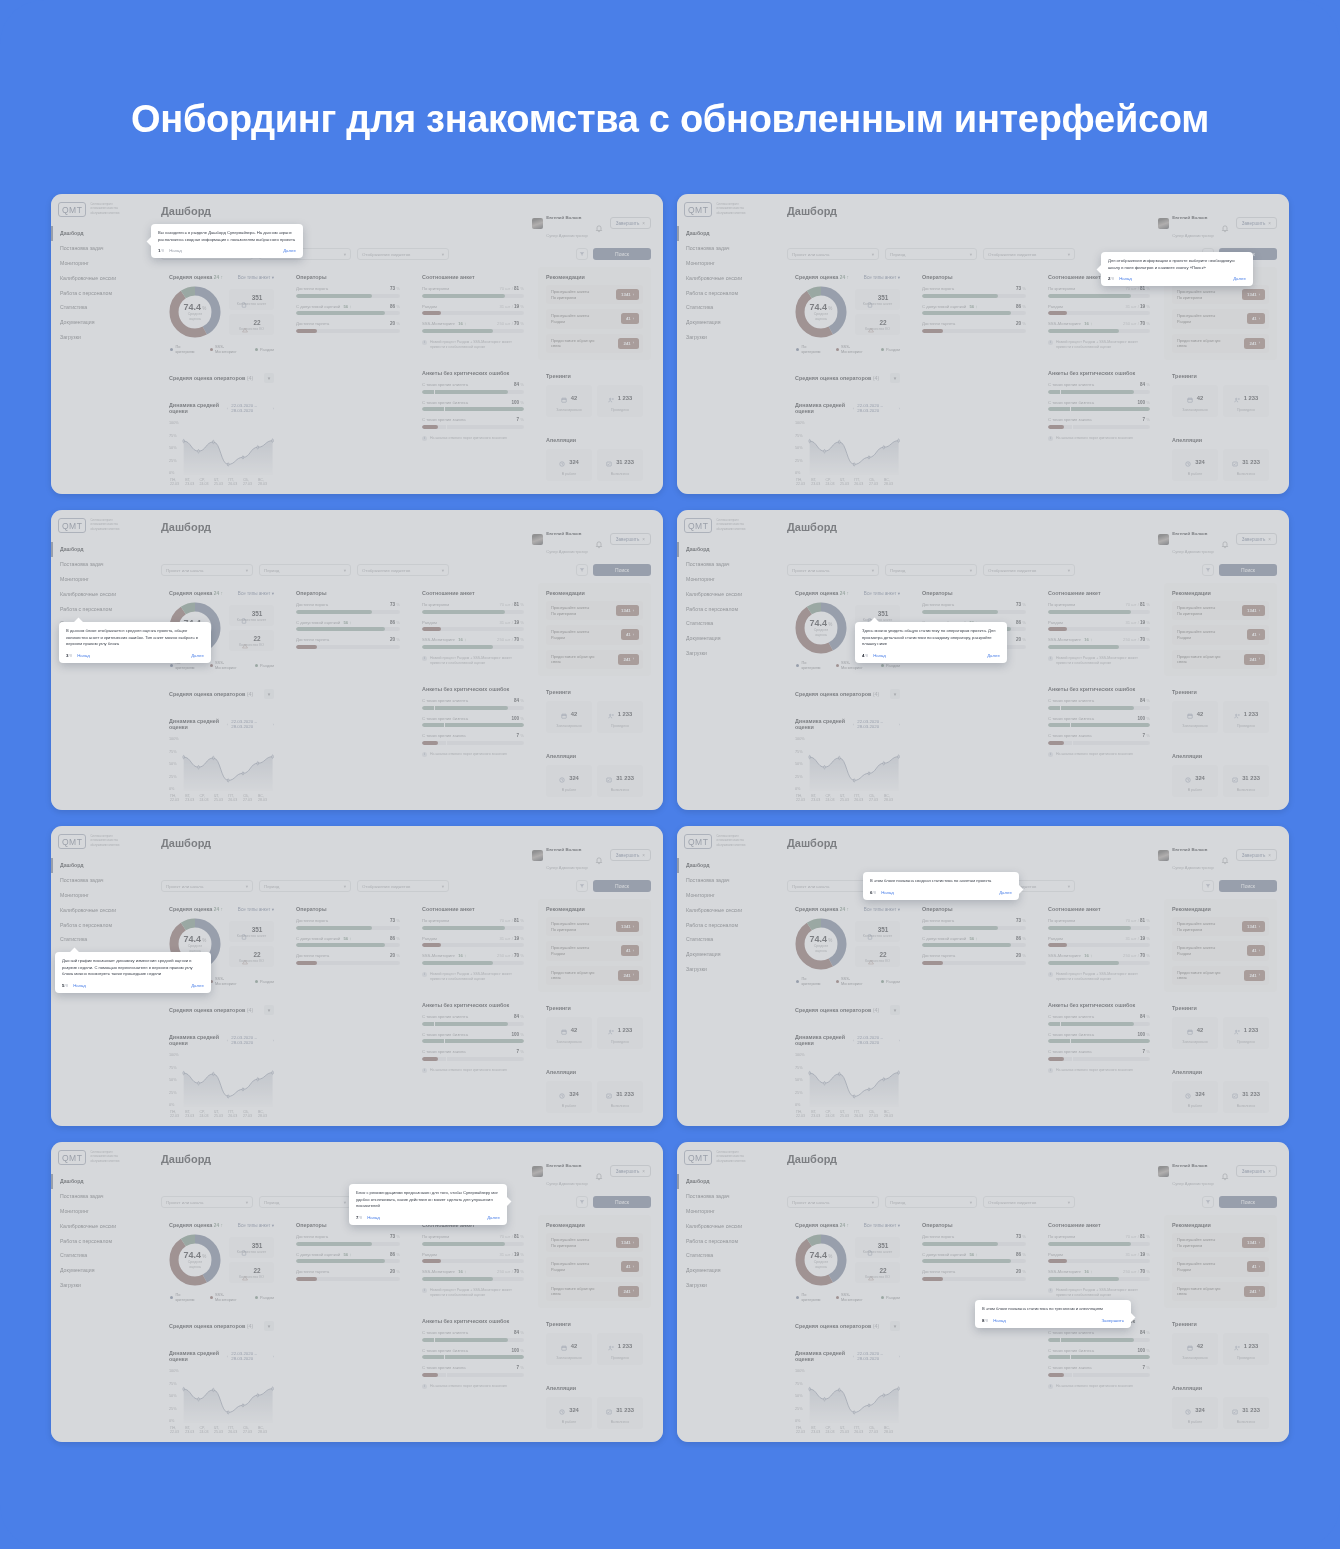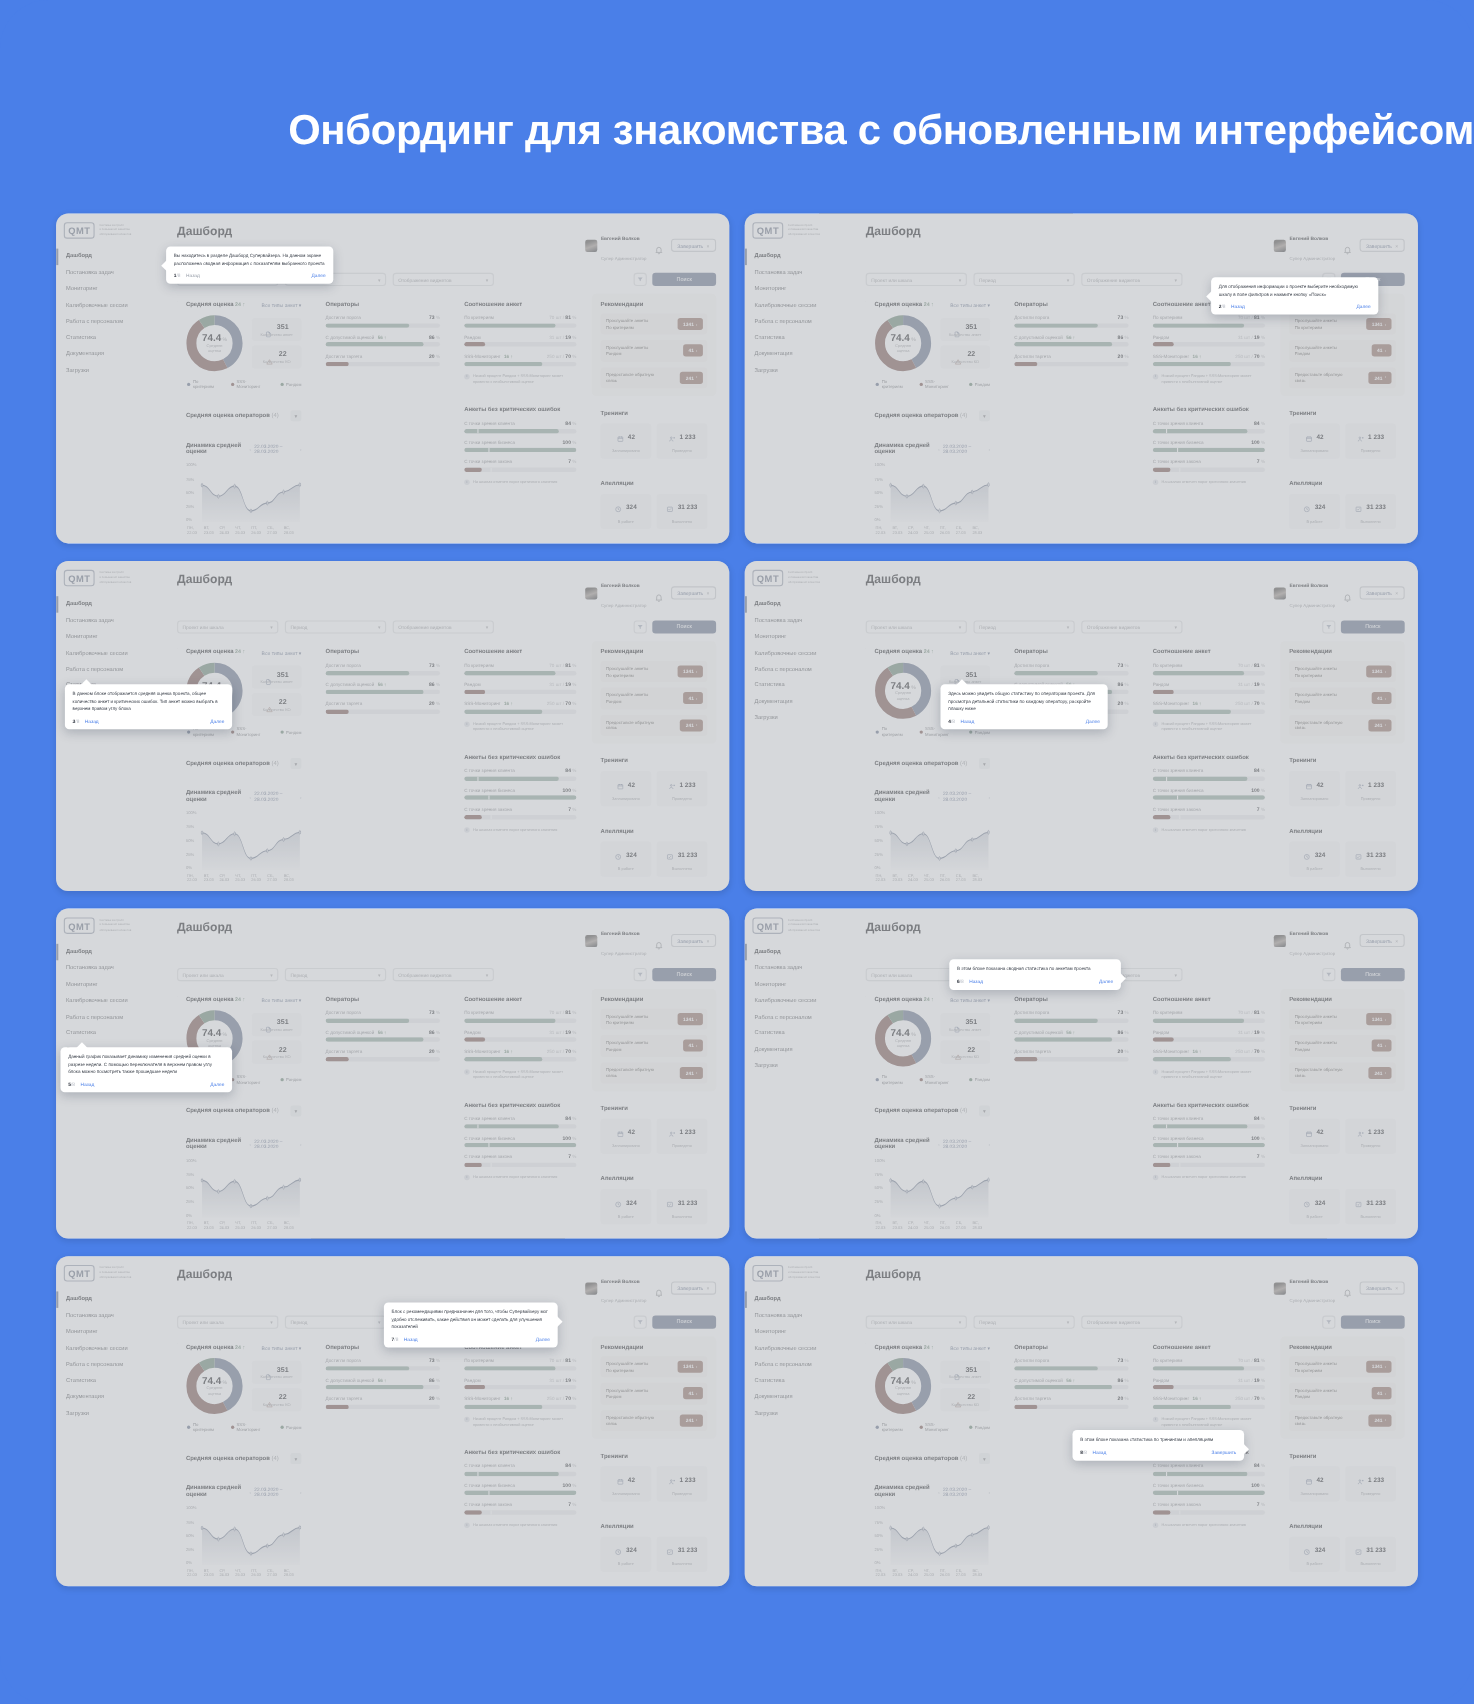--- a/index.html
+++ b/index.html
@@ -9,21 +9,21 @@
     font-family: "Liberation Sans", sans-serif;
     overflow: hidden;
   }
   .page {
     width: 1340px; height: 1549px;
     background: #4a7fe8;
     border-radius: 44px;
     position: relative;
   }
   .page-title {
-    text-align: right;
+    text-align: center;
     color: #ffffff;
     font-size: 38px;
     font-weight: bold;
     letter-spacing: -0.3px;
     padding-top: 98px;
     white-space: nowrap;
   }
   .grid {
     position: absolute;
     top: 194px; left: 51px;
@@ -48,21 +48,21 @@
   .app { position:absolute; inset:0; display:flex; background:#f2f3f5; }
 
   
   .sidebar {
     width: 97px; background: #f7f8fa; border-right: 1px solid #e6e8ec;
     position: relative; flex-shrink: 0;
   }
   .logo-row { display:flex; align-items:center; padding: 8px 6px 0 7px; gap: 4px; }
   .logo-badge {
     border: 1px solid #8fa9e0; border-radius: 3px;
-    color: #5b7fc7; font-size: 8.5px; font-weight: bold;
+    color: #5b7fc7; font-size: 8.5px; font-weight: normal;
     padding: 1.5px 3px; letter-spacing: 0.5px;
   }
   .logo-sub { font-size: 2.6px; color: #9aa0ab; line-height: 1.6; }
   .navlist { margin-top: 9px; }
   .navitem {
     font-size: 5.2px; color: #5d646f; padding: 4.4px 0 4.4px 9px;
     position: relative; white-space: nowrap;
   }
   .navitem.active { background:#ffffff; color:#2b303a; font-weight:bold; }
   .navitem.active::before {

